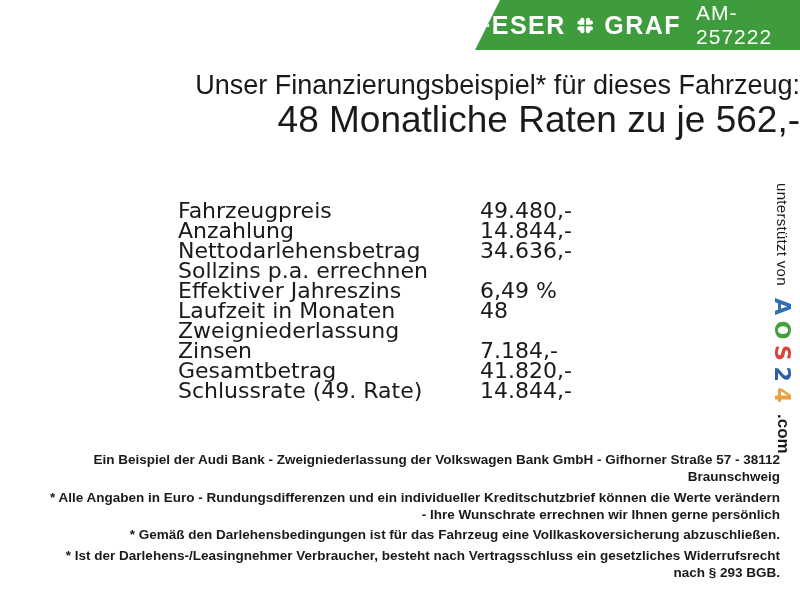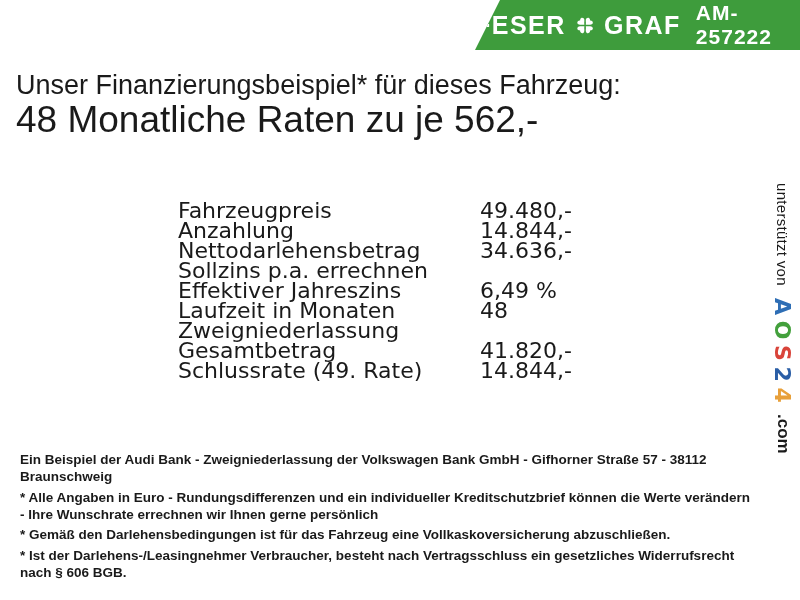--- a/index.html
+++ b/index.html
@@ -27,28 +27,28 @@
   .banner .brand {
     font-weight: bold;
     font-size: 25px;
     letter-spacing: 1.5px;
   }
   .banner .clover { width: 23px; height: 23px; display: block; margin: 0 1px; }
   .banner .ref {
     font-size: 21px;
     letter-spacing: 1px;
     margin-left: 7px;
-    font-weight: bold;
+    font-weight: normal;
   }
 
   
   .headings {
     position: absolute;
-    top: 70px; left: 16px; right: 0;
-    text-align: left;
+    top: 70px; left: 4px; right: 0;
+    text-align: right;
   }
   .headings .line1 { font-size: 27px; line-height: 30px; }
   .headings .line2 { font-size: 37px; line-height: 40px; }
 
   
   .finance-table {
     position: absolute;
     left: 178px; top: 201px;
     font-family: "DejaVu Sans", sans-serif;
     font-size: 22px;
@@ -75,21 +75,21 @@
     font-weight: bold;
     font-size: 22px;
     letter-spacing: -1px;
   }
   .logo-suffix { font-weight: bold; font-size: 17px; }
 
   
   .footnotes {
     position: absolute;
     top: 451px; left: 0; right: 0;
-    text-align: left;
+    text-align: right;
     font-weight: bold;
     font-size: 13.5px;
     line-height: 17px;
   }
   .footnotes p {
     margin: 0 auto 3.5px auto;
     max-width: 760px;
     white-space: pre-line;
   }
 </style>
@@ -136,20 +136,22 @@
     <span>6,49 %</span>
   </div>
   <div class="row">
     <span>Laufzeit in Monaten</span>
     <span>48</span>
   </div>
   <div class="row">
     <span>Zweigniederlassung</span>
   </div>
   <div class="row">
+    <span>Zinsen</span>
+    <span>7.184,-</span>
   </div>
   <div class="row">
     <span>Gesamtbetrag</span>
     <span>41.820,-</span>
   </div>
   <div class="row">
     <span>Schlussrate (49. Rate)</span>
     <span>14.844,-</span>
   </div>
 </div>
@@ -166,14 +168,14 @@
   <span class="vtext logo-suffix">.com</span>
 </div>
 
 <div class="footnotes">
   <p>Ein Beispiel der Audi Bank - Zweigniederlassung der Volkswagen Bank GmbH - Gifhorner Straße 57 - 38112
 Braunschweig</p>
   <p>* Alle Angaben in Euro - Rundungsdifferenzen und ein individueller Kreditschutzbrief können die Werte verändern
 - Ihre Wunschrate errechnen wir Ihnen gerne persönlich</p>
   <p>* Gemäß den Darlehensbedingungen ist für das Fahrzeug eine Vollkaskoversicherung abzuschließen.</p>
   <p>* Ist der Darlehens-/Leasingnehmer Verbraucher, besteht nach Vertragsschluss ein gesetzliches Widerrufsrecht
-nach § 606 BGB.</p>
+nach § 293 BGB.</p>
 </div>
 
 </body></html>

